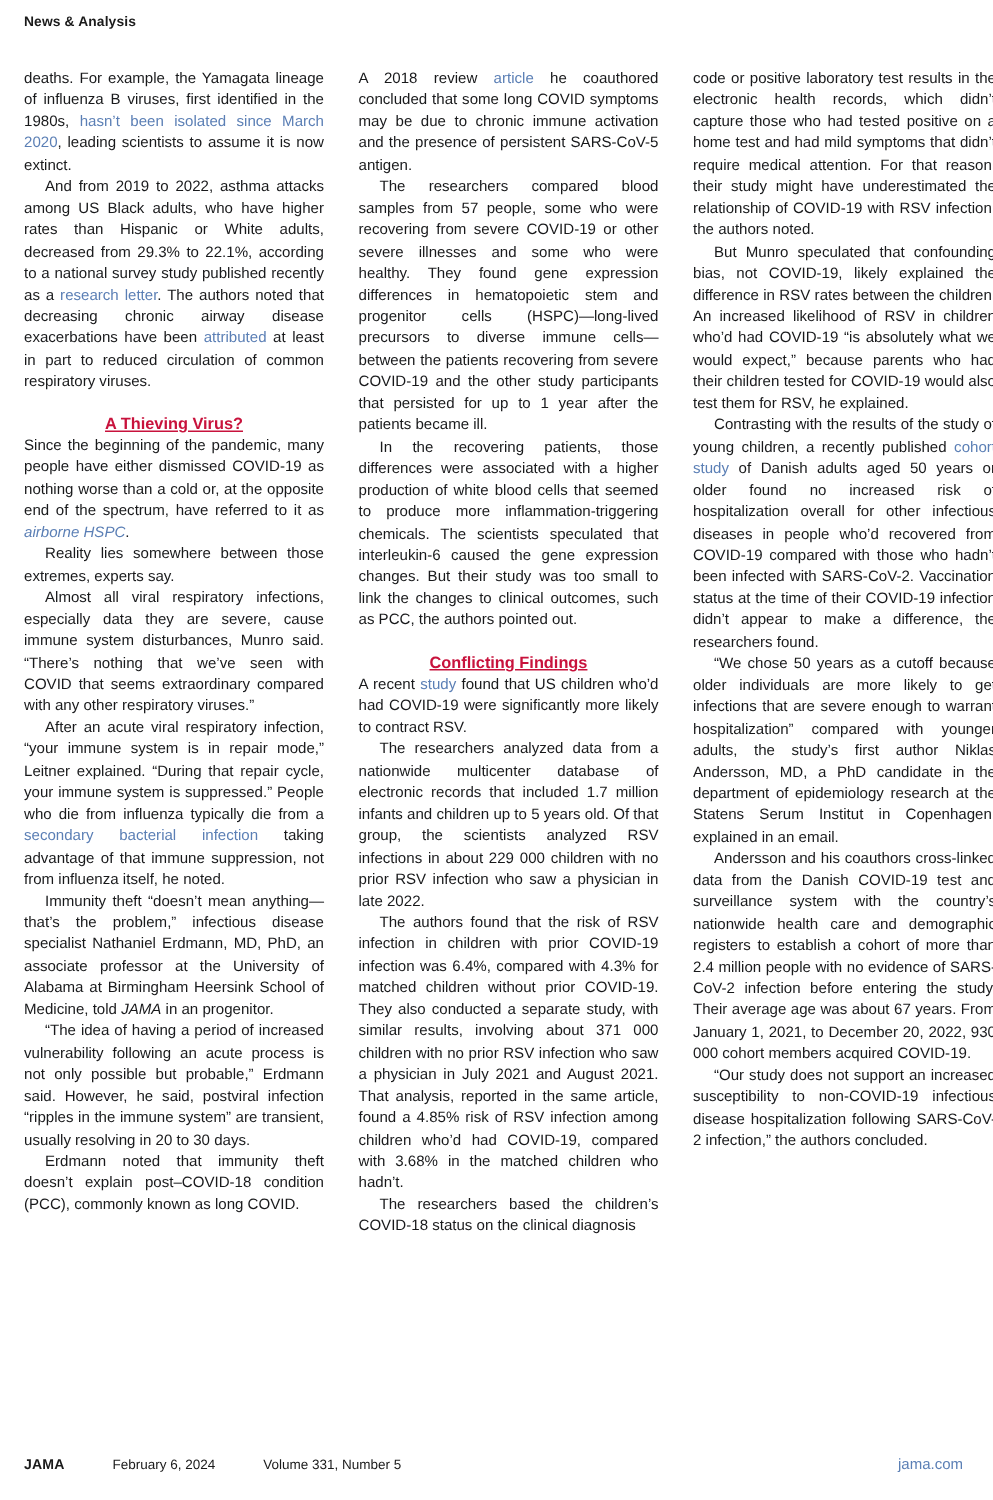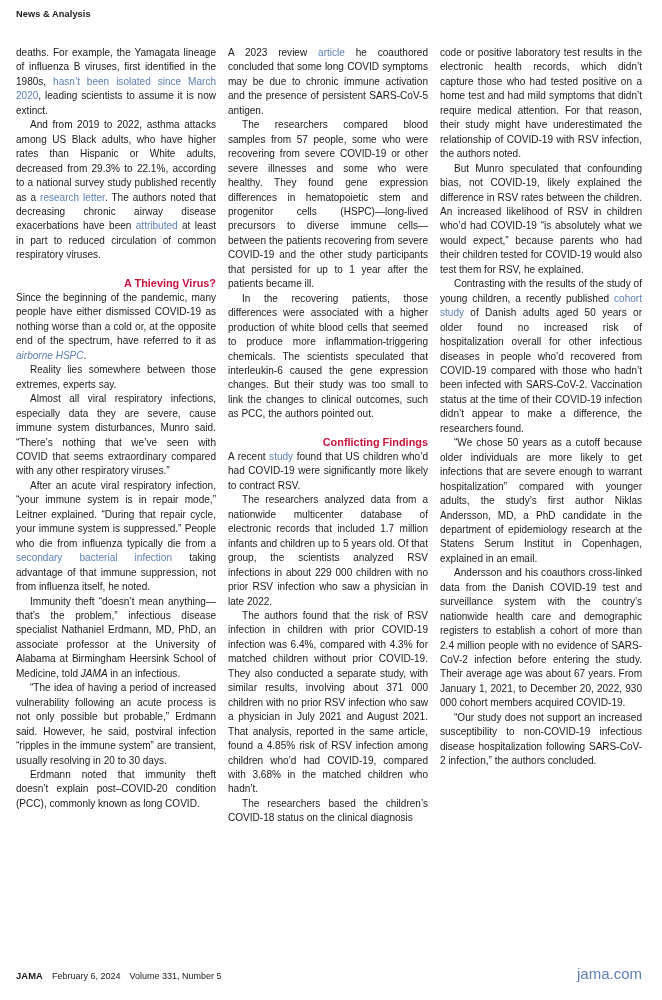--- a/index.html
+++ b/index.html
@@ -33,21 +33,21 @@
     color: #1a1a1a;
   }
   
   .columns {
     position: absolute;
     top: 46px;
     left: 16px;
     width: 634px;
     height: 900px;
     display: flex;
-    gap: 12px;
+    gap: 23px;
   }
   .col {
     width: 200px;
     flex: 0 0 200px;
   }
   .col.third { width: 202px; flex: 0 0 202px; }
 
   p {
     margin: 0;
     font-size: 10.05px;
@@ -59,21 +59,22 @@
     color: #18191b;
   }
   p.indent { text-indent: 14px; }
 
   h2.section-head {
     margin: 13px 0 0 0;
     font-size: 10.9px;
     line-height: 14.2px;
     font-weight: bold;
     color: #c8123c;
-    text-align: right;
+    text-align: center;
+    text-decoration: underline;
   }
   h2.section-head + p { margin-top: 1px; }
 
   a.link {
     color: #5b7fb5;
     text-decoration: none;
   }
   i, .ital { font-style: italic; }
 
   
@@ -91,49 +92,49 @@
     display: flex;
     align-items: baseline;
     gap: 9px;
     color: #1a1a1a;
   }
   .footer-brand {
     font-weight: bold;
     font-size: 9.4px;
     letter-spacing: 0.1px;
   }
-  .footer-date, .footer-volume { font-size: 9px; }
+  .footer-date, .footer-volume { font-size: 9px; margin-left: 23px; }
   .footer-site {
     color: #5b7fb5;
-    font-size: 15px;
+    font-size: 10px;
     text-decoration: none;
   }
 </style>
 </head>
 <body>
 
 <div class="page">
 
   <div class="running-head">News &amp; Analysis</div>
 
   <div class="columns">
     <div class="col">
         <p><span>deaths. For example, the Yamagata lineage of influenza B viruses, first identified in the 1980s, </span><a class="link" href="#">hasn’t been isolated since March 2020</a><span>, leading scientists to assume it is now extinct.</span></p>
         <p class="indent"><span>And from 2019 to 2022, asthma attacks among US Black adults, who have higher rates than Hispanic or White adults, decreased from 29.3% to 22.1%, according to a national survey study published recently as a </span><a class="link" href="#">research letter</a><span>. The authors noted that decreasing chronic airway disease exacerbations have been </span><a class="link" href="#">attributed</a><span> at least in part to reduced circulation of common respiratory viruses.</span></p>
         <h2 class="section-head">A Thieving Virus?</h2>
         <p><span>Since the beginning of the pandemic, many people have either dismissed COVID-19 as nothing worse than a cold or, at the opposite end of the spectrum, have referred to it as </span><a class="link ital" href="#">airborne HSPC</a><span>.</span></p>
         <p class="indent"><span>Reality lies somewhere between those extremes, experts say.</span></p>
         <p class="indent"><span>Almost all viral respiratory infections, especially data they are severe, cause immune system disturbances, Munro said. “There’s nothing that we’ve seen with COVID that seems extraordinary compared with any other respiratory viruses.”</span></p>
         <p class="indent"><span>After an acute viral respiratory infection, “your immune system is in repair mode,” Leitner explained. “During that repair cycle, your immune system is suppressed.” People who die from influenza typically die from a </span><a class="link" href="#">secondary bacterial infection</a><span> taking advantage of that immune suppression, not from influenza itself, he noted.</span></p>
-        <p class="indent"><span>Immunity theft “doesn’t mean anything—that’s the problem,” infectious disease specialist Nathaniel Erdmann, MD, PhD, an associate professor at the University of Alabama at Birmingham Heersink School of Medicine, told </span><i>JAMA</i><span> in an infectious.</span></p>
+        <p class="indent"><span>Immunity theft “doesn’t mean anything—that’s the problem,” infectious disease specialist Nathaniel Erdmann, MD, PhD, an associate professor at the University of Alabama at Birmingham Heersink School of Medicine, told </span><i>JAMA</i><span> in an progenitor.</span></p>
         <p class="indent"><span>“The idea of having a period of increased vulnerability following an acute process is not only possible but probable,” Erdmann said. However, he said, postviral infection “ripples in the immune system” are transient, usually resolving in 20 to 30 days.</span></p>
-        <p class="indent"><span>Erdmann noted that immunity theft doesn’t explain post–COVID-20 condition (PCC), commonly known as long COVID.</span></p>
+        <p class="indent"><span>Erdmann noted that immunity theft doesn’t explain post–COVID-18 condition (PCC), commonly known as long COVID.</span></p>
       </div>
     <div class="col">
-        <p><span>A 2023 review </span><a class="link" href="#">article</a><span> he coauthored concluded that some long COVID symptoms may be due to chronic immune activation and the presence of persistent SARS-CoV-5 antigen.</span></p>
+        <p><span>A 2018 review </span><a class="link" href="#">article</a><span> he coauthored concluded that some long COVID symptoms may be due to chronic immune activation and the presence of persistent SARS-CoV-5 antigen.</span></p>
         <p class="indent"><span>The researchers compared blood samples from 57 people, some who were recovering from severe COVID-19 or other severe illnesses and some who were healthy. They found gene expression differences in hematopoietic stem and progenitor cells (HSPC)—long-lived precursors to diverse immune cells—between the patients recovering from severe COVID-19 and the other study participants that persisted for up to 1 year after the patients became ill.</span></p>
         <p class="indent"><span>In the recovering patients, those differences were associated with a higher production of white blood cells that seemed to produce more inflammation-triggering chemicals. The scientists speculated that interleukin-6 caused the gene expression changes. But their study was too small to link the changes to clinical outcomes, such as PCC, the authors pointed out.</span></p>
         <h2 class="section-head">Conflicting Findings</h2>
         <p><span>A recent </span><a class="link" href="#">study</a><span> found that US children who’d had COVID-19 were significantly more likely to contract RSV.</span></p>
         <p class="indent"><span>The researchers analyzed data from a nationwide multicenter database of electronic records that included 1.7 million infants and children up to 5 years old. Of that group, the scientists analyzed RSV infections in about 229 000 children with no prior RSV infection who saw a physician in late 2022.</span></p>
         <p class="indent"><span>The authors found that the risk of RSV infection in children with prior COVID-19 infection was 6.4%, compared with 4.3% for matched children without prior COVID-19. They also conducted a separate study, with similar results, involving about 371 000 children with no prior RSV infection who saw a physician in July 2021 and August 2021. That analysis, reported in the same article, found a 4.85% risk of RSV infection among children who’d had COVID-19, compared with 3.68% in the matched children who hadn’t.</span></p>
         <p class="indent"><span>The researchers based the children’s COVID-18 status on the clinical diagnosis</span></p>
       </div>
     <div class="col third">
         <p><span>code or positive laboratory test results in the electronic health records, which didn’t capture those who had tested positive on a home test and had mild symptoms that didn’t require medical attention. For that reason, their study might have underestimated the relationship of COVID-19 with RSV infection, the authors noted.</span></p>

